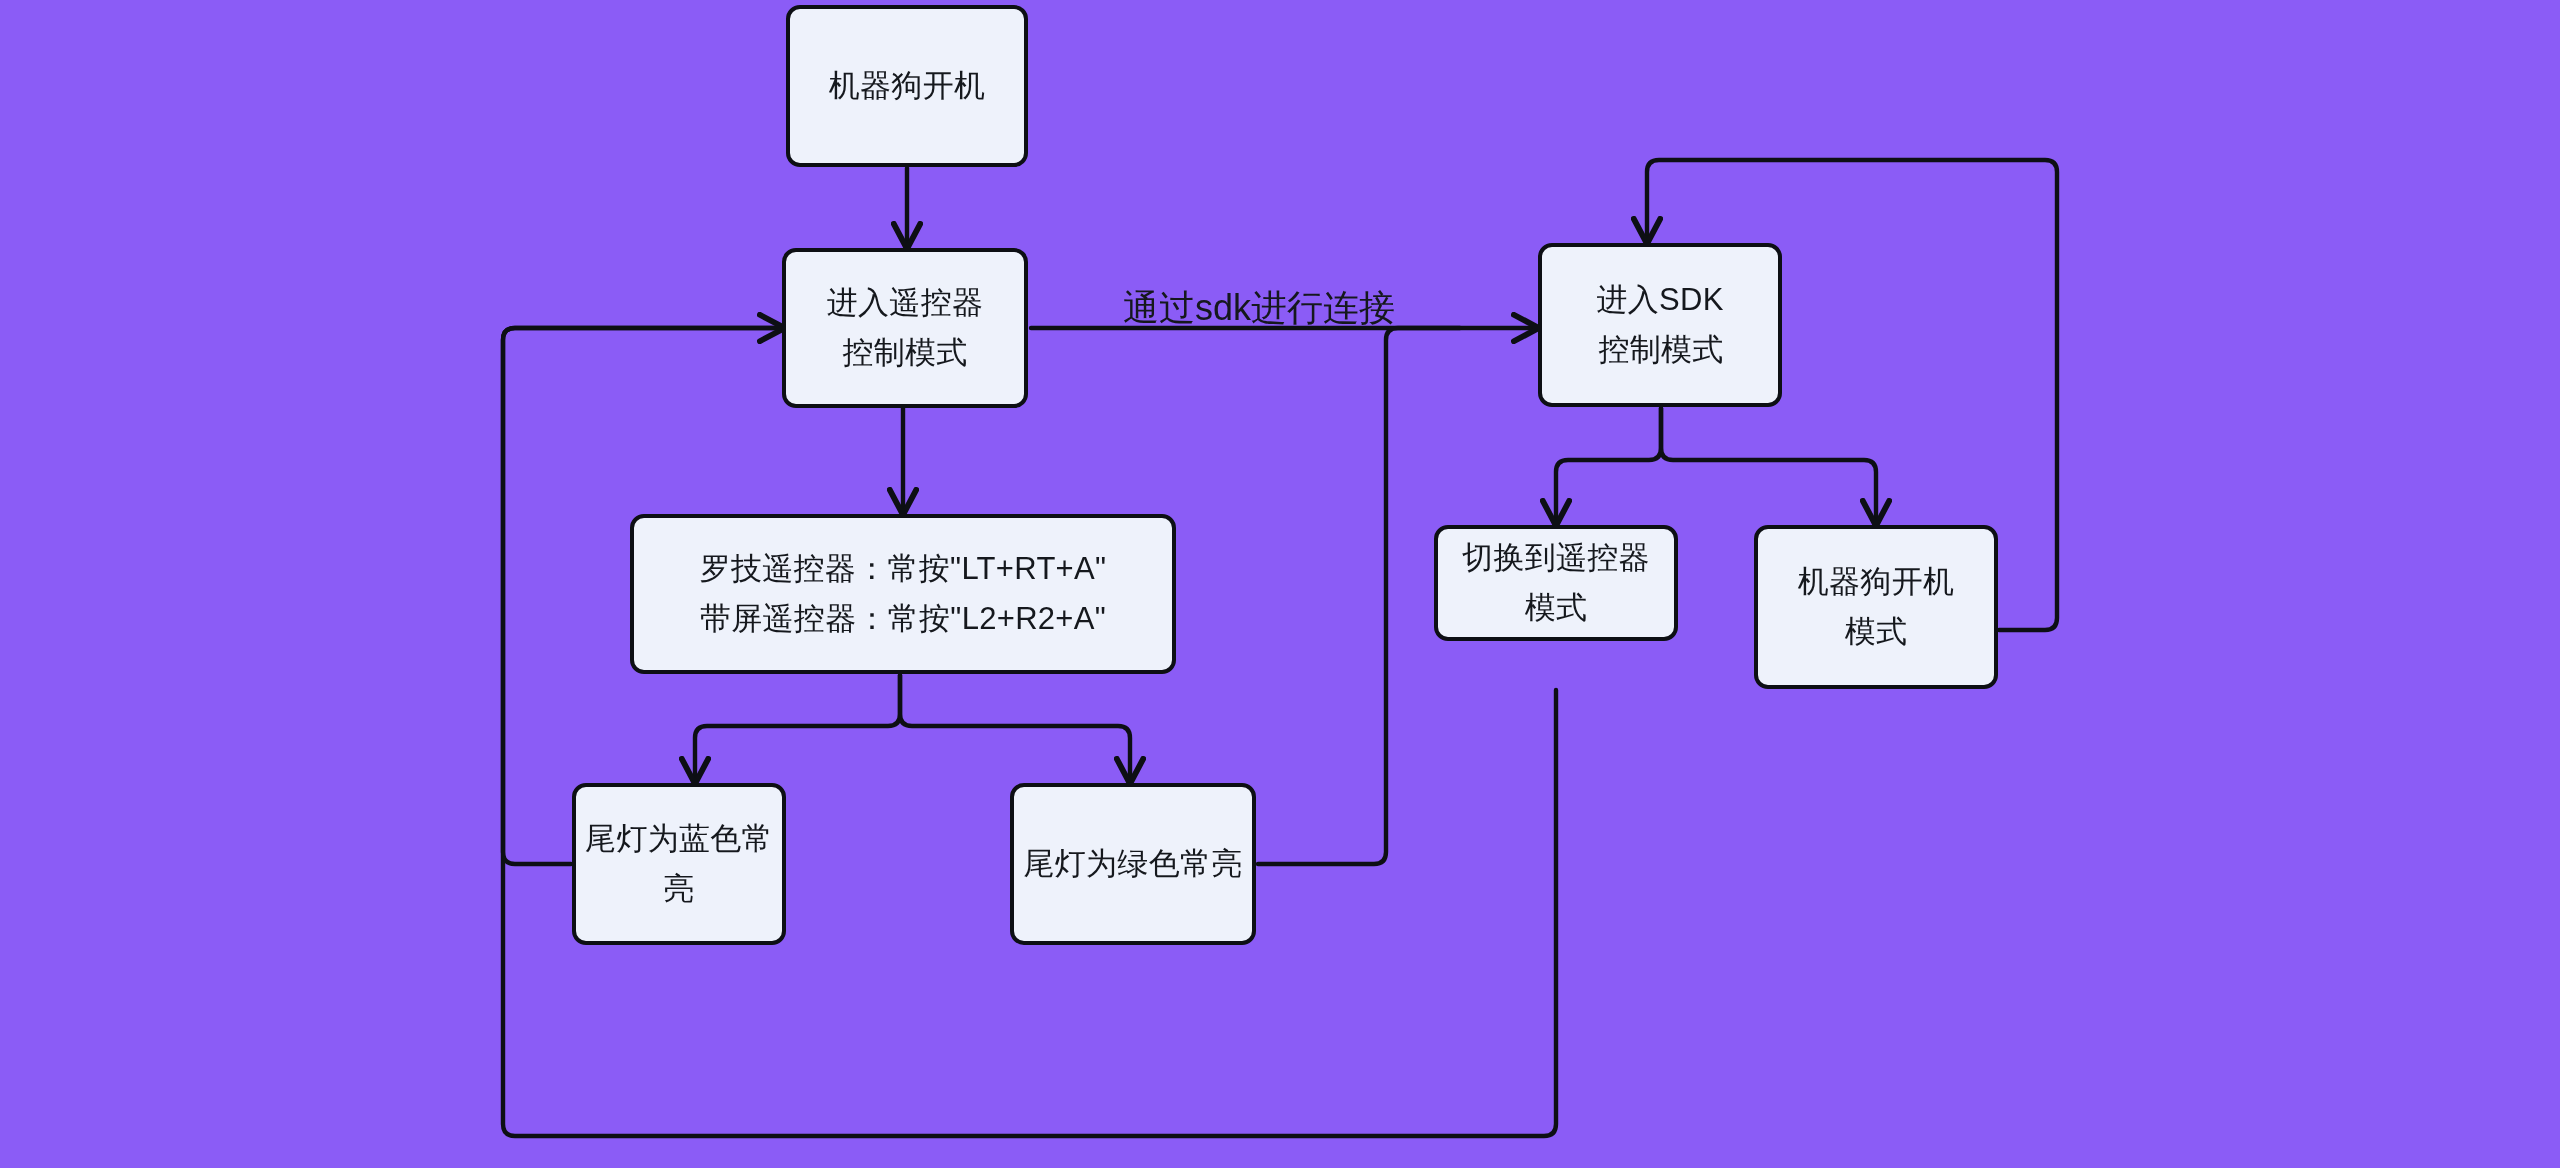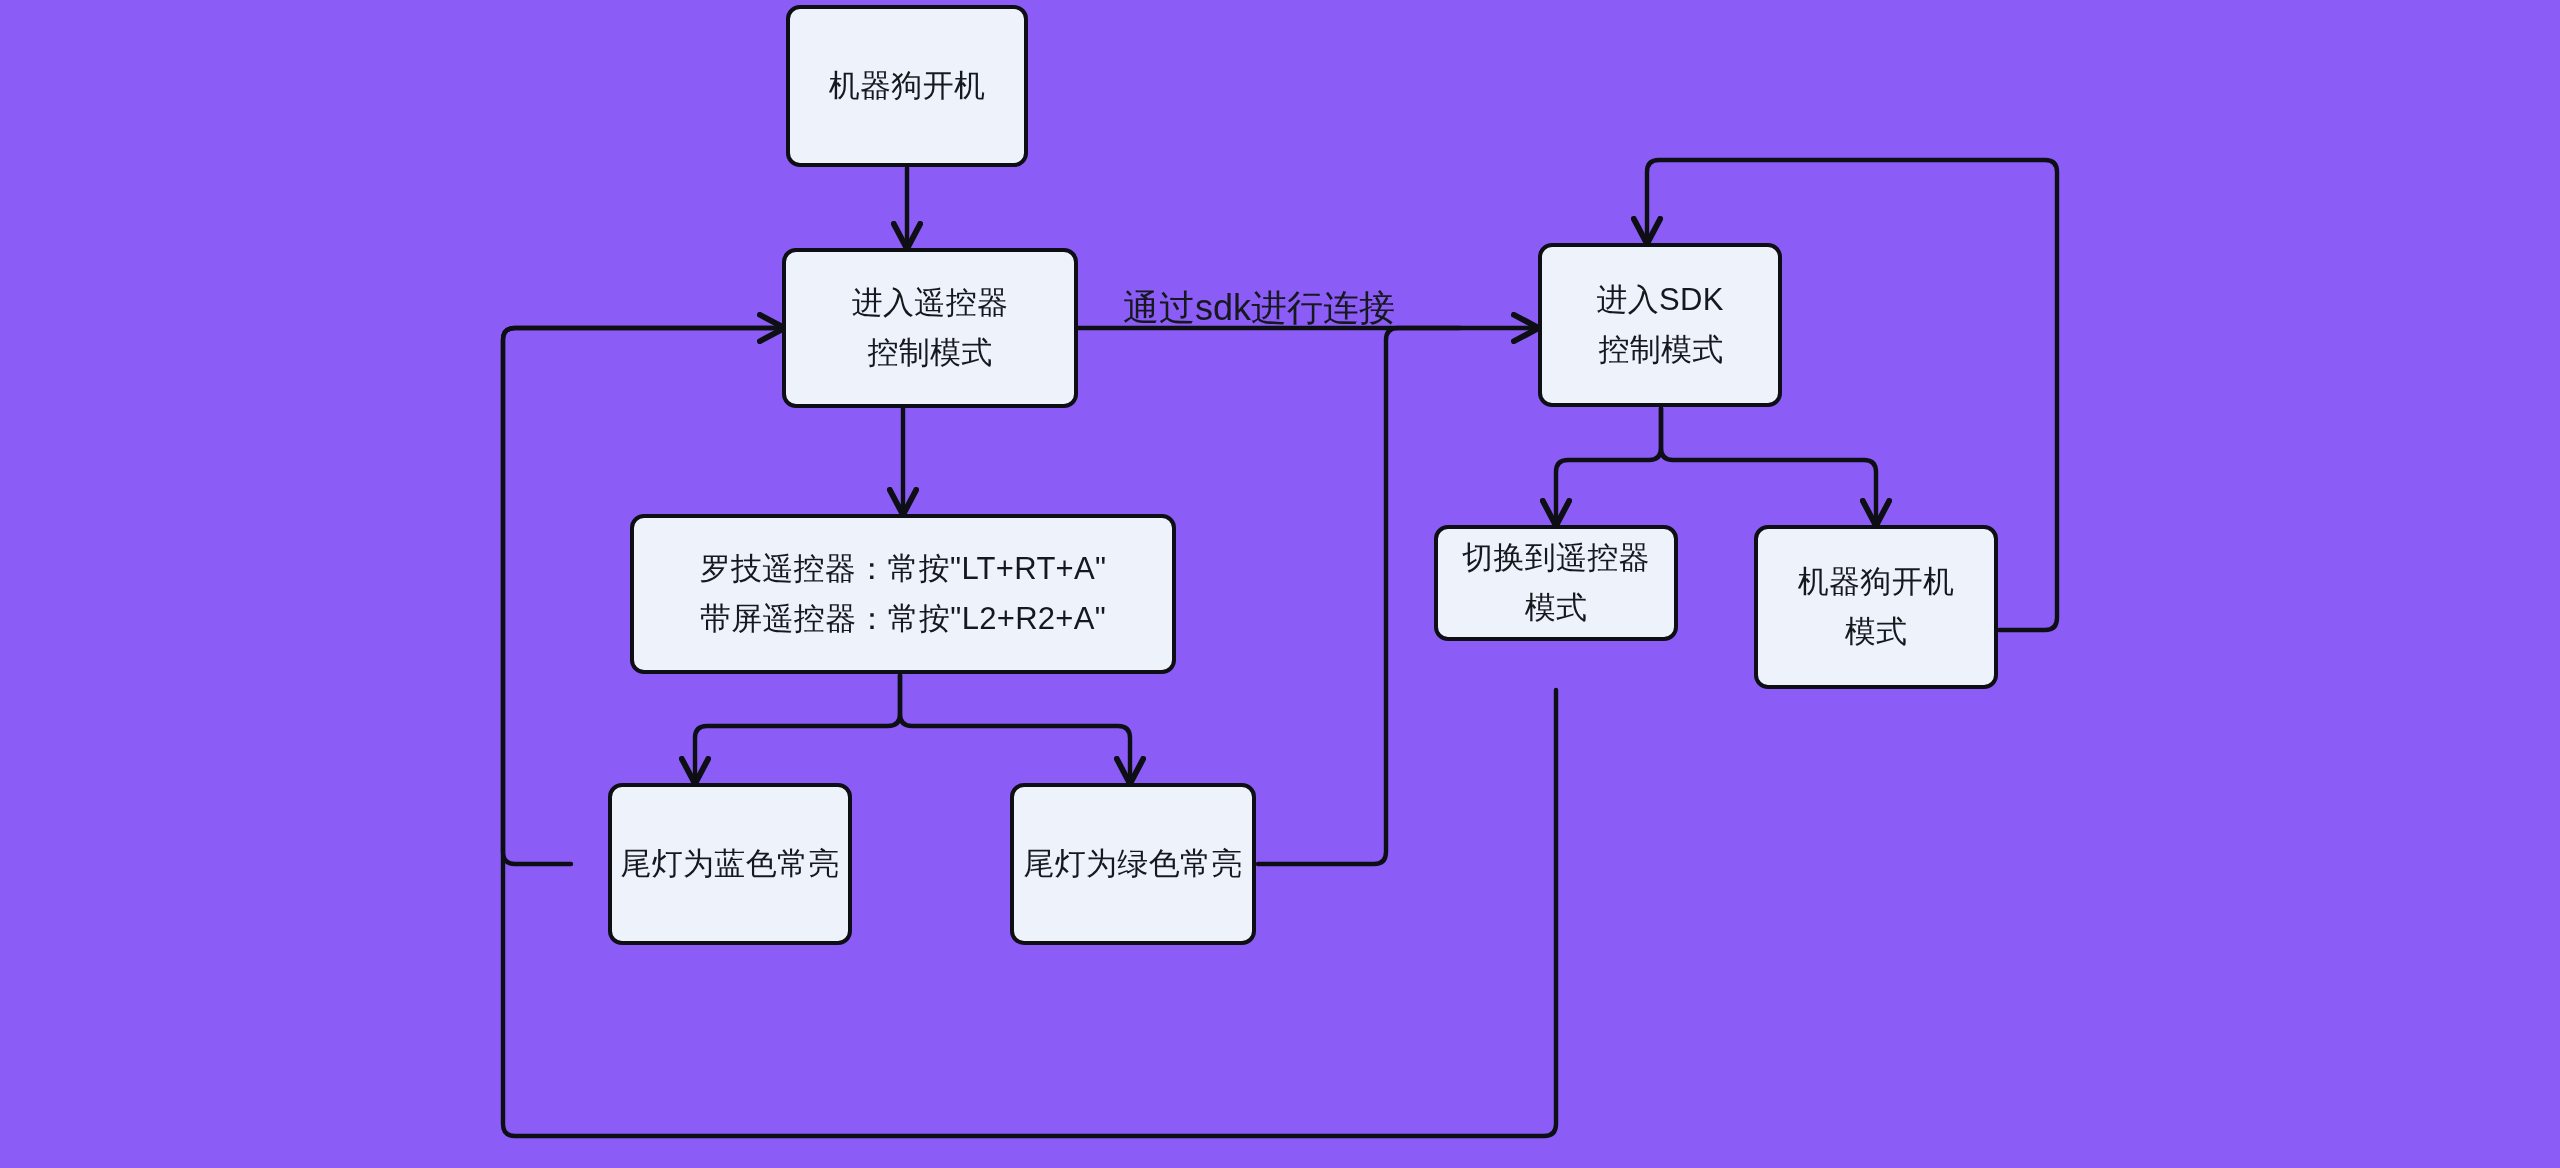--- a/index.html
+++ b/index.html
@@ -51,36 +51,36 @@
       <path d="M1556,690 L1556,1124 Q1556,1136 1544,1136 L515,1136 Q503,1136 503,1124 L503,340 Q503,328 515,328 L782,328"></path>
 
       <path d="M1999,630 L2045,630 Q2057,630 2057,618 L2057,172 Q2057,160 2045,160 L1659,160 Q1647,160 1647,172 L1647,241" marker-end="url(#ah)"></path>
     </g>
   </svg>
 
   <div class="node" style="left:786px;top:5px;width:242px;height:162px;">
     <span class="lbl">机器狗开机</span>
   </div>
 
-  <div class="node" style="left:782px;top:248px;width:296px;height:160px;">
+  <div class="node" style="left:782px;top:248px;width:246px;height:160px;">
     <span class="lbl">进入遥控器
 控制模式</span>
   </div>
 
   <div class="node" style="left:1538px;top:243px;width:244px;height:164px;text-align:right;">
     <span class="lbl">进入SDK
 控制模式</span>
   </div>
 
   <div class="node" style="left:630px;top:514px;width:546px;height:160px;">
     <span class="lbl">罗技遥控器：常按"LT+RT+A"
 带屏遥控器：常按"L2+R2+A"</span>
   </div>
 
-  <div class="node" style="left:572px;top:783px;width:244px;height:162px;margin-left:36px;">
+  <div class="node" style="left:572px;top:783px;width:214px;height:162px;">
     <span class="lbl">尾灯为蓝色常亮</span>
   </div>
 
   <div class="node" style="left:1010px;top:783px;width:246px;height:162px;">
     <span class="lbl">尾灯为绿色常亮</span>
   </div>
 
   <div class="node" style="left:1434px;top:525px;width:244px;height:116px;">
     <span class="lbl">切换到遥控器
 模式</span>

